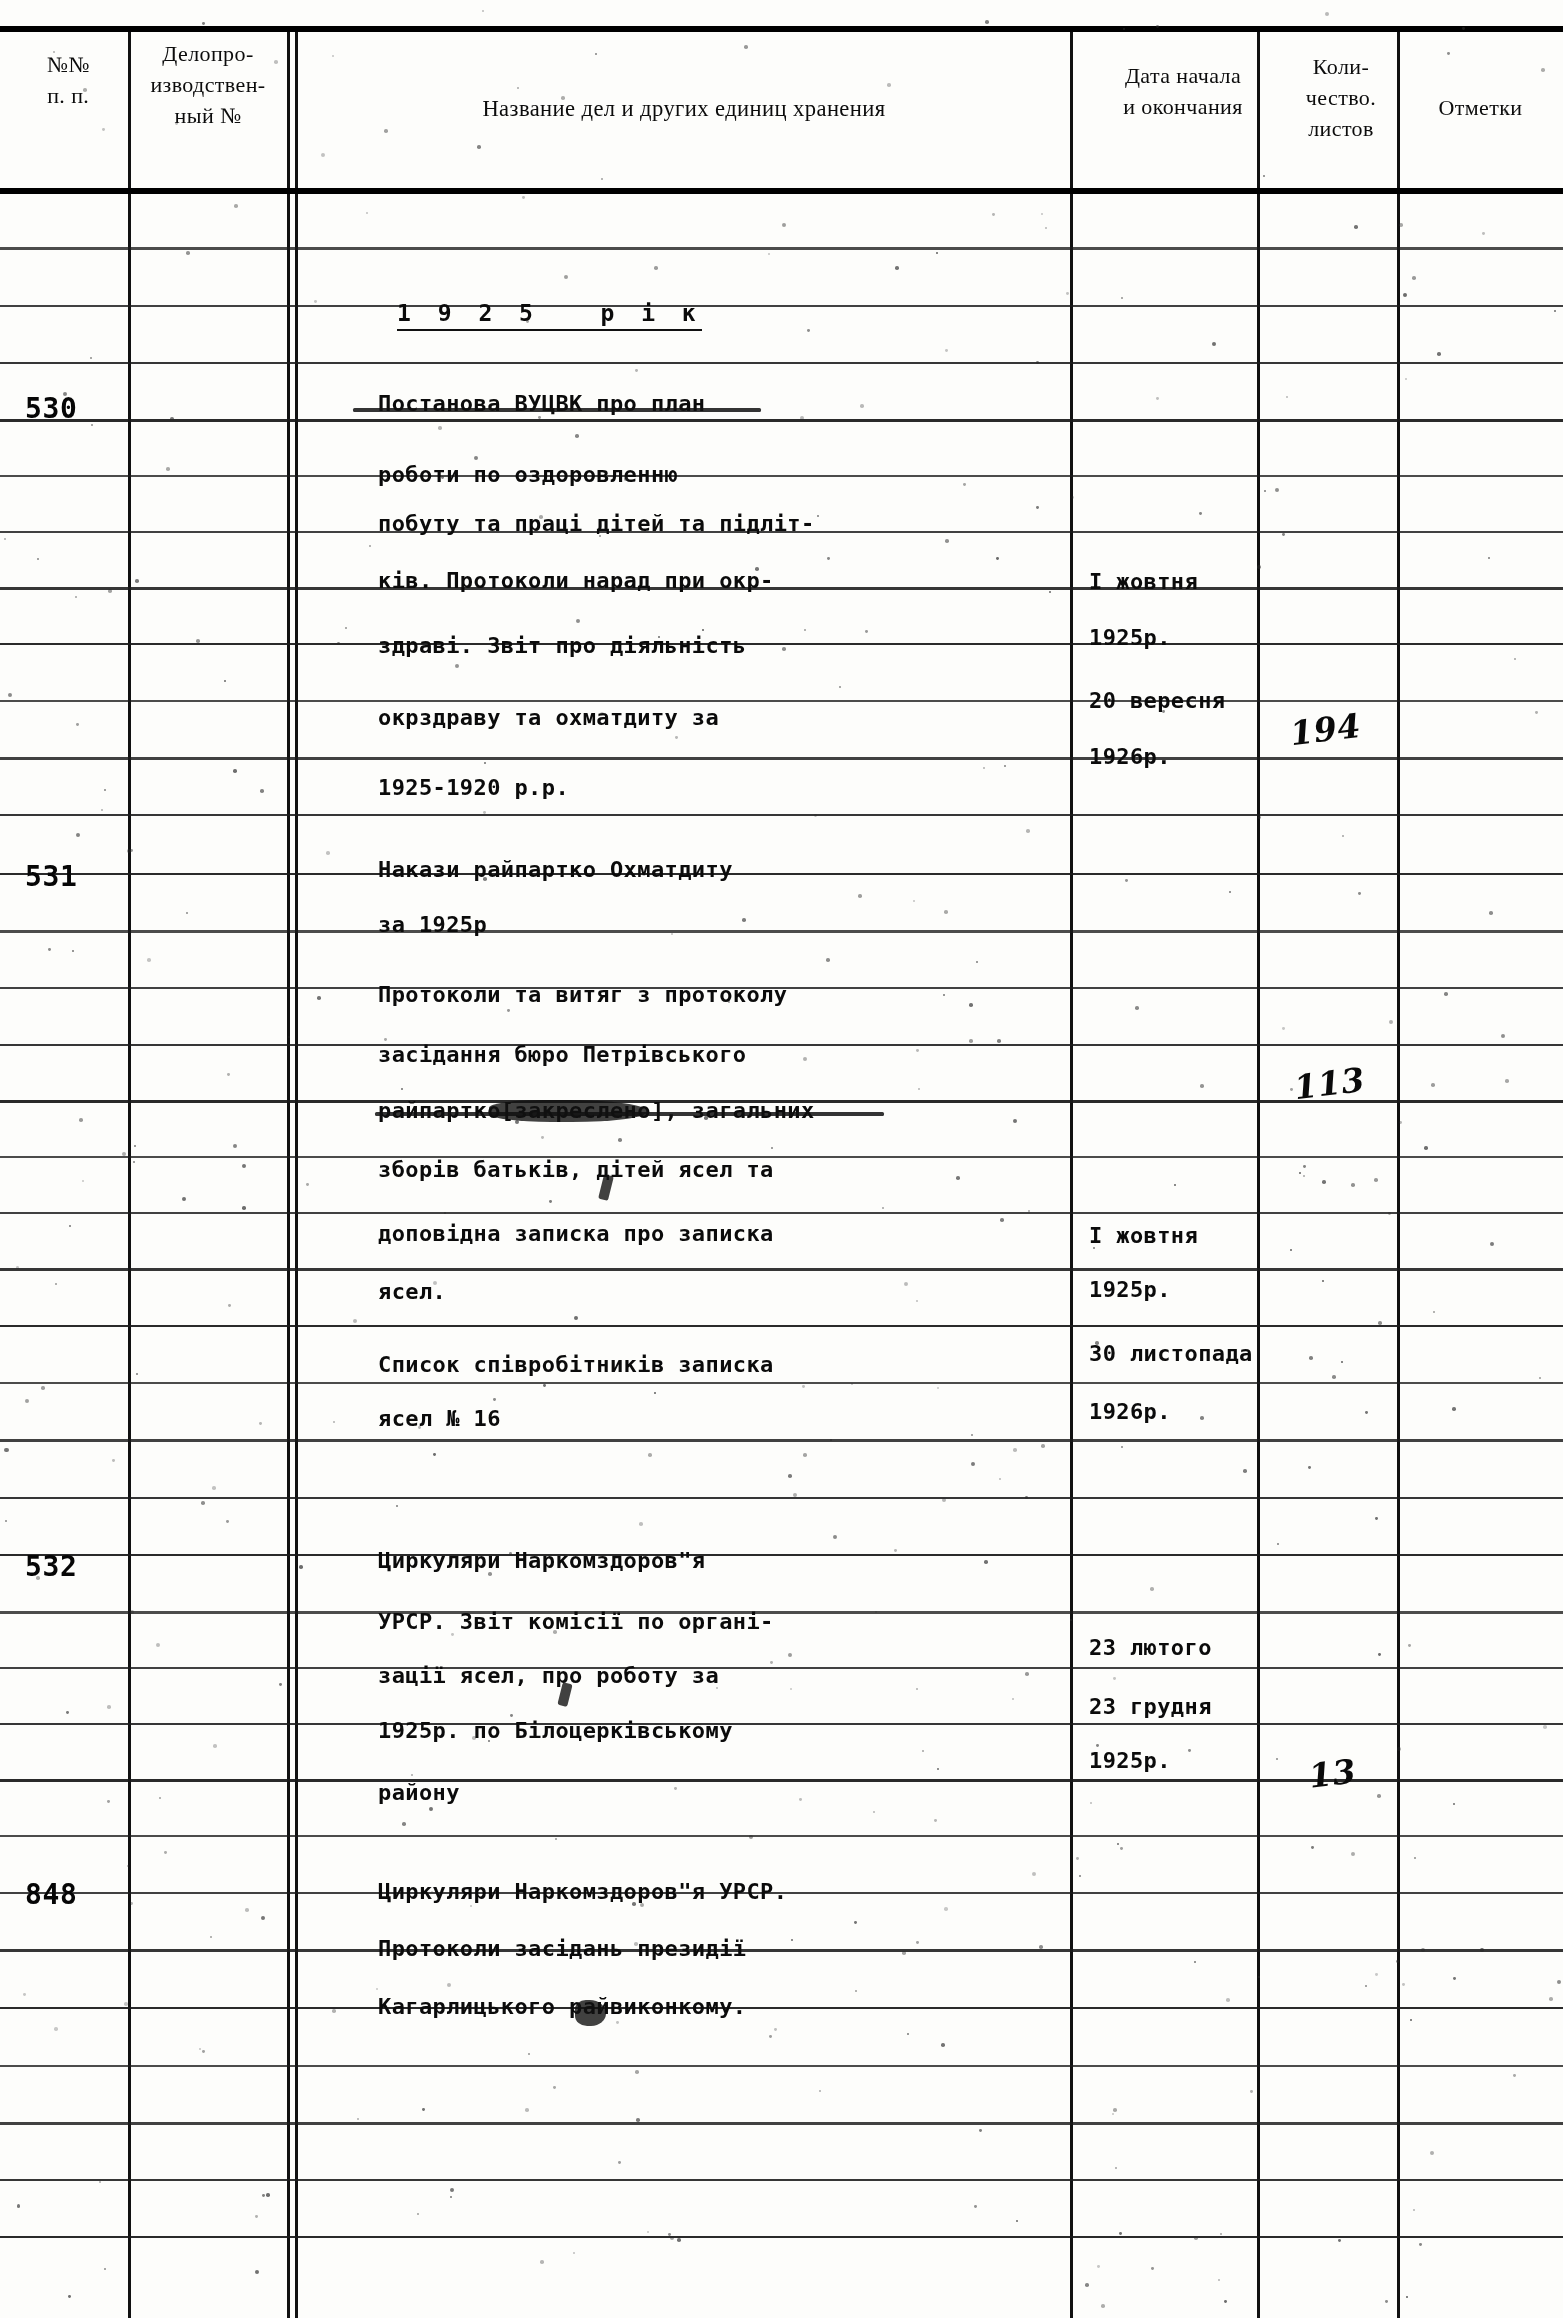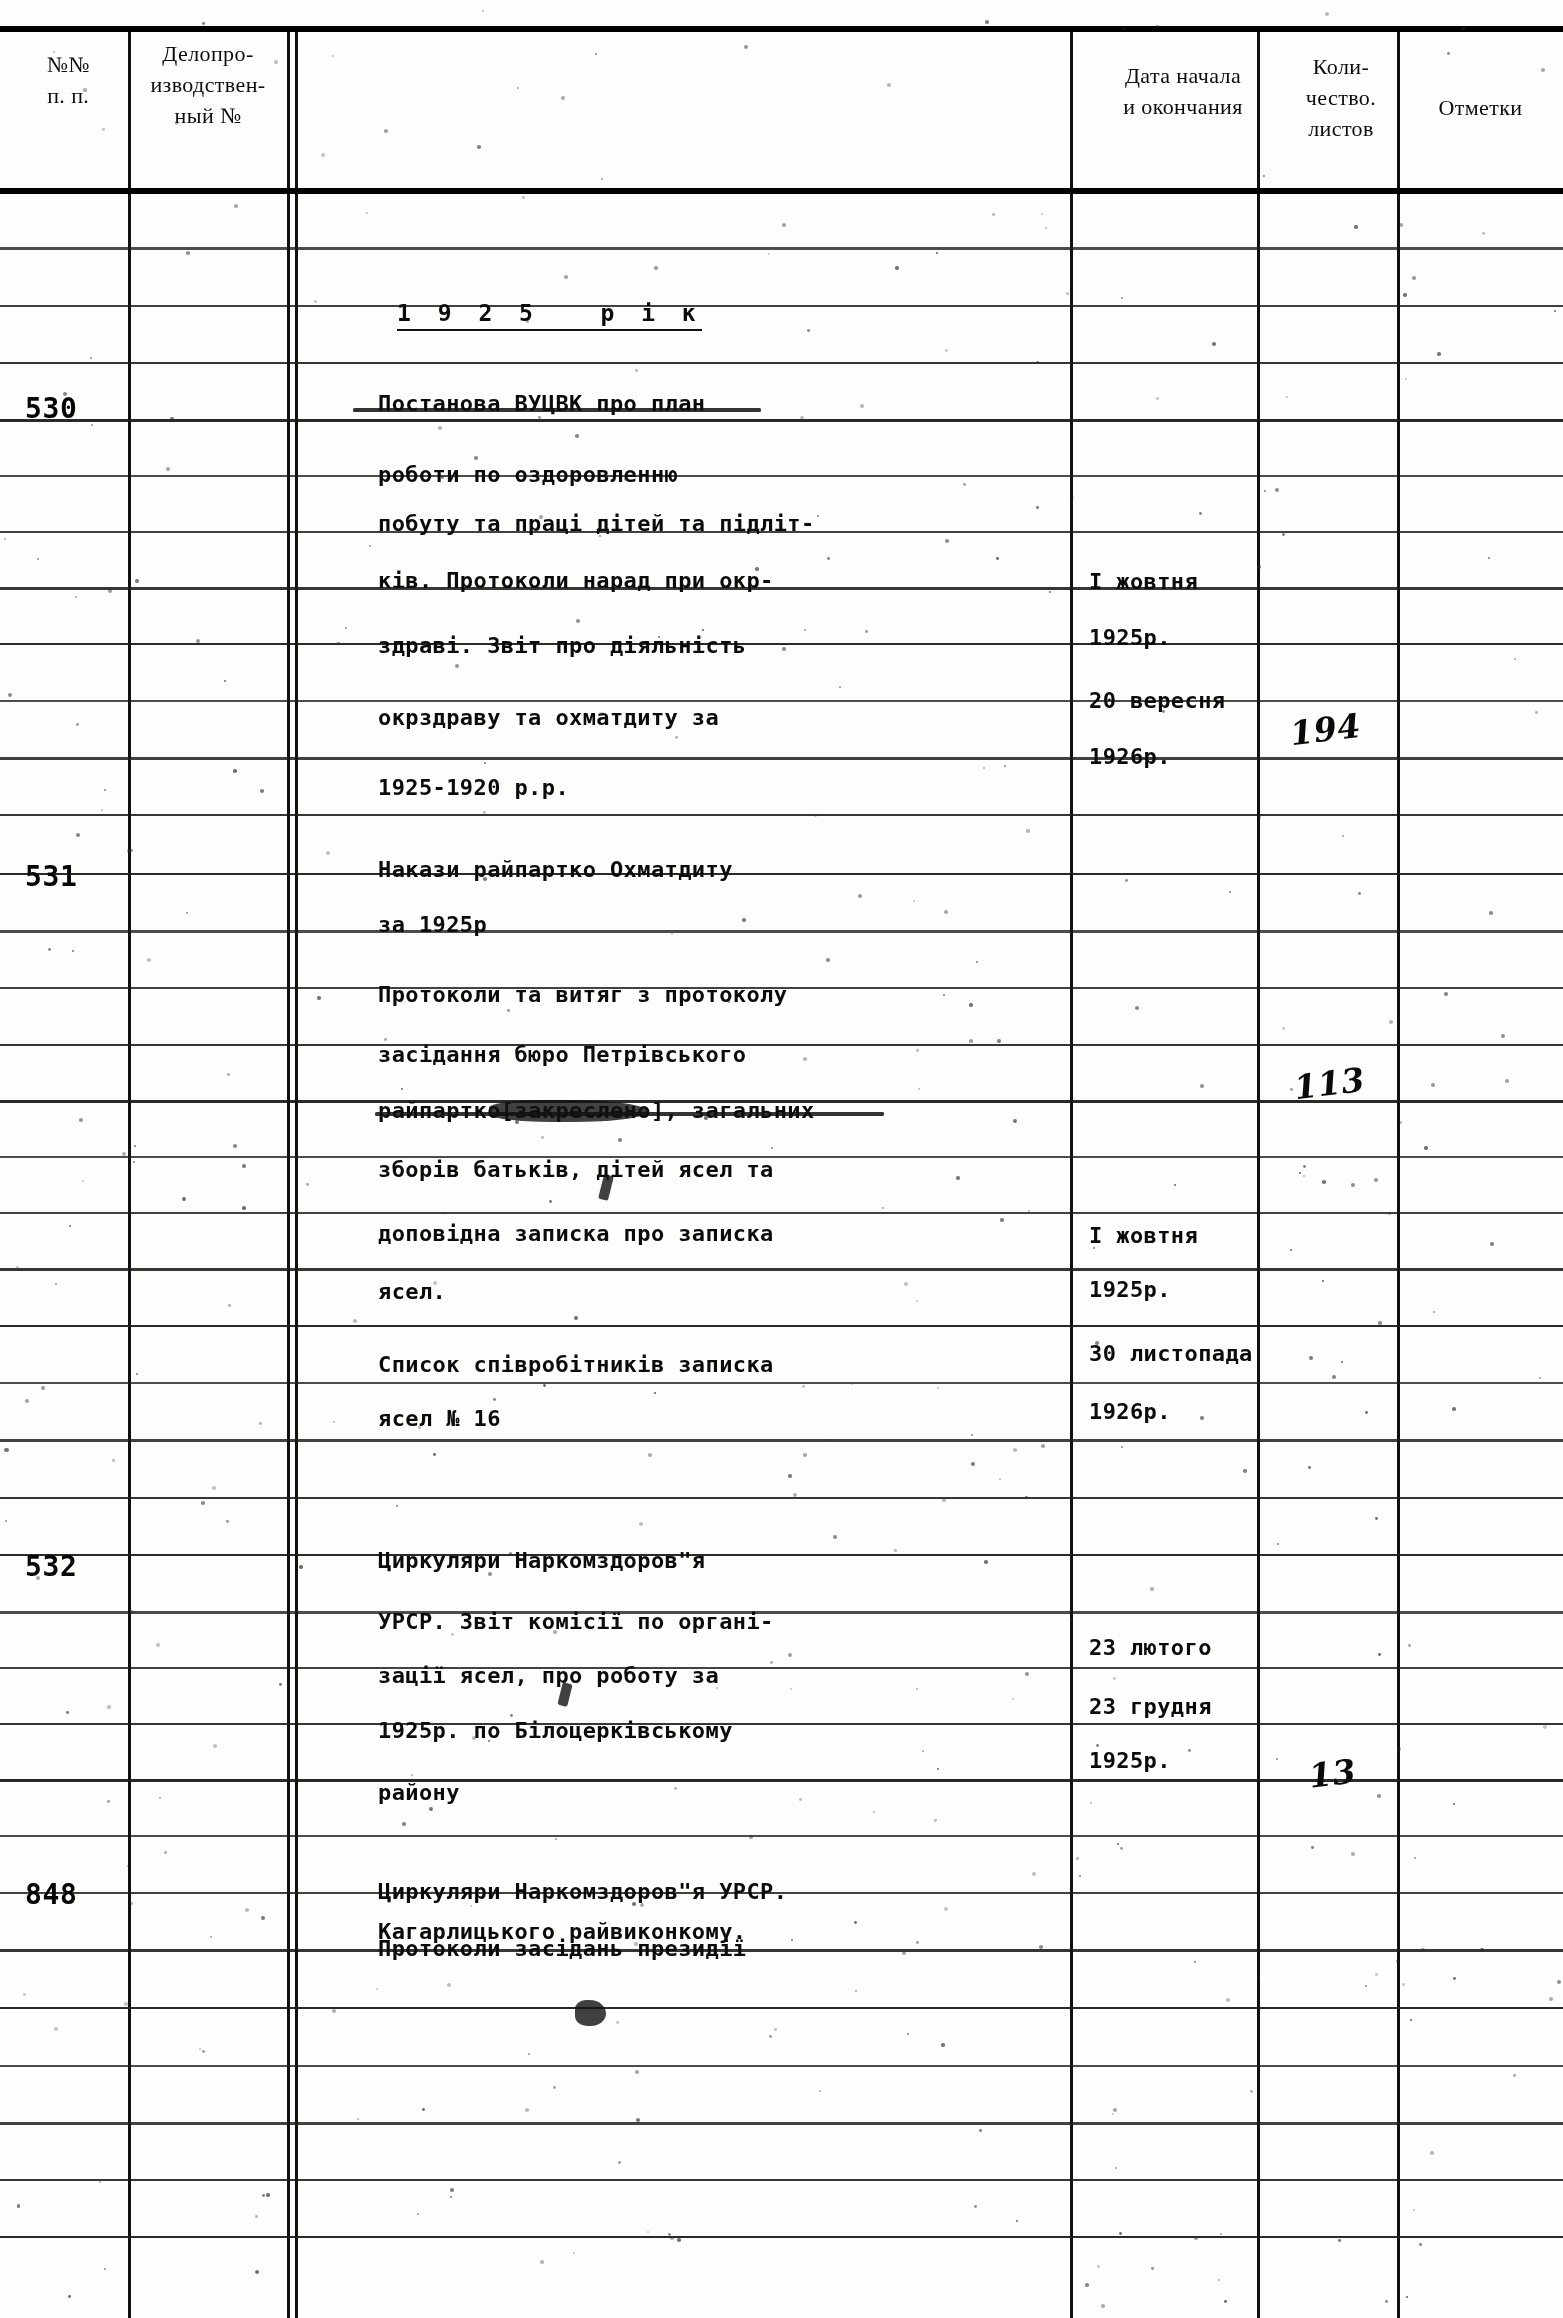--- a/index.html
+++ b/index.html
@@ -130,20 +130,23 @@
     <span class="l">№№</span>
     <span class="l">п. п.</span>
   </div>
 
   <div class="hdr" id="h-office">
     <span class="l">Делопро-</span>
     <span class="l">изводствен-</span>
     <span class="l">ный №</span>
   </div>
 
+  <div class="hdr" id="h-title">
+    <span class="l">Название дел и других единиц хранения</span>
+  </div>
 
   <div class="hdr" id="h-dates">
     <span class="l">Дата начала</span>
     <span class="l">и окончания</span>
   </div>
 
   <div class="hdr" id="h-sheets">
     <span class="l">Коли-</span>
     <span class="l">чество.</span>
     <span class="l">листов</span>
@@ -251,21 +254,21 @@
   <div class="tw" style="left:1089px; top:1750px;">1925р.</div>
 
   <div class="hand" style="left:1309px; top:1754px;">13</div>
 
   <div class="blot" style="left:560px; top:1683px; width:9.5px; height:23px; border-radius:2.2px; transform:rotate(14deg);"></div>
 
   <div class="rownum" style="left:25px; top:1878px;">848</div>
 
   <div class="tw" style="left:378px; top:1881px;">Циркуляри Наркомздоров"я УРСР.</div>
   <div class="tw" style="left:378px; top:1938px;">Протоколи засідань президії</div>
-  <div class="tw" style="left:378px; top:1921px;">Кагарлицького райвиконкому.</div>
+  <div class="tw" style="left:378px; top:1996px;">Кагарлицького райвиконкому.</div>
 
   <div class="blot" style="left:575px; top:2000px; width:31px; height:26px;"></div>
 
   <div id="specks">
       <div class="speck" style="left: 79px; top: 1118px; width: 3.6px; height: 3.6px; opacity: 0.47;"></div>
       <div class="speck" style="left: 1123px; top: 28px; width: 1.5px; height: 1.5px; opacity: 0.6;"></div>
       <div class="speck" style="left: 618px; top: 1138px; width: 3.6px; height: 3.6px; opacity: 0.57;"></div>
       <div class="speck" style="left: 1377px; top: 1794px; width: 3.6px; height: 3.6px; opacity: 0.49;"></div>
       <div class="speck" style="left: 936px; top: 252px; width: 1.5px; height: 1.5px; opacity: 0.66;"></div>
       <div class="speck" style="left: 1174px; top: 1184px; width: 1.5px; height: 1.5px; opacity: 0.65;"></div>

